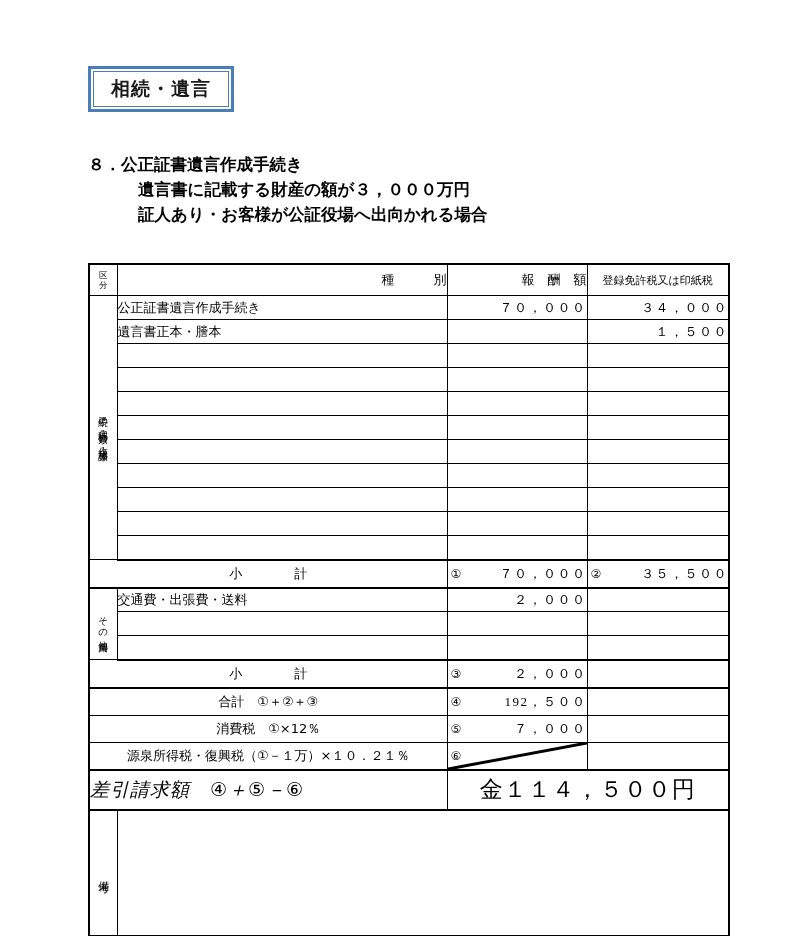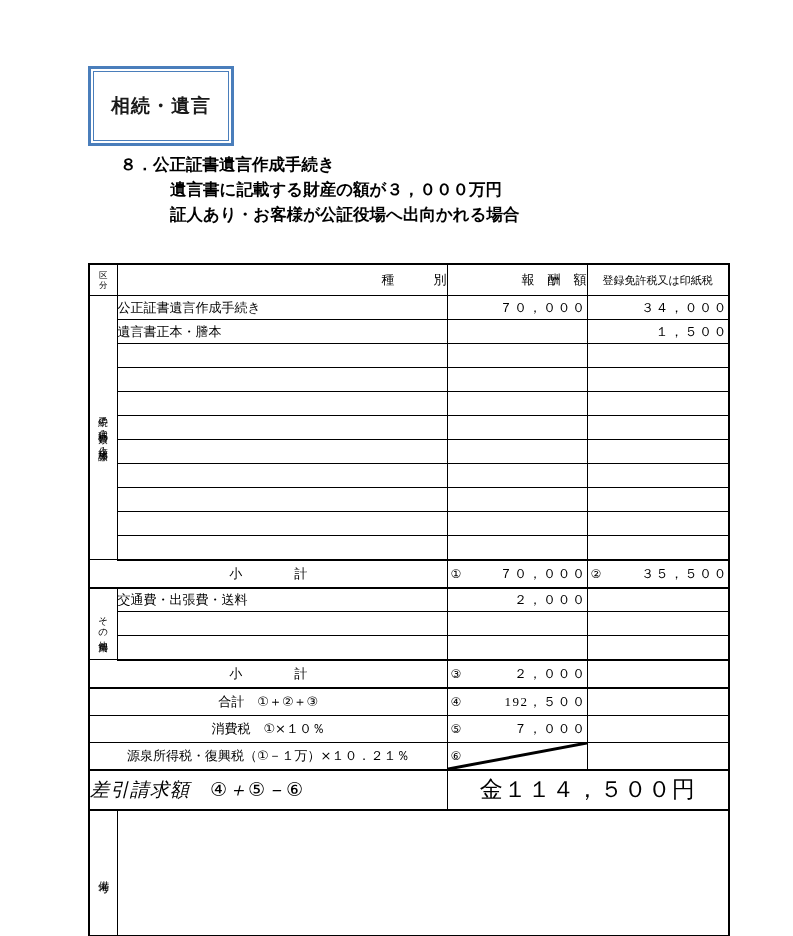--- a/index.html
+++ b/index.html
@@ -16,21 +16,21 @@
     color: #000000;
     overflow: hidden;
   }
 
   
   .badge-wrap {
     position: absolute;
     left: 88px;
     top: 66px;
     width: 146px;
-    height: 80px;
+    height: 46px;
     box-sizing: border-box;
     border: 3px solid #4a7ebb;
     background: #ffffff;
     padding: 2px;
   }
   .badge-inner {
     width: 100%;
     height: 100%;
     box-sizing: border-box;
     border: 1px solid #4a7ebb;
@@ -53,21 +53,20 @@
     left: 88px;
     top: 152px;
     width: 660px;
   }
   .heading-line {
     font-size: 16.5px;
     font-weight: bold;
     line-height: 25px;
     white-space: nowrap;
     color: #000;
-    margin-left: 32px;
   }
   .heading-line.indent {
     padding-left: 50px;
   }
 
   
   .fee-table {
     position: absolute;
     left: 88px;
     top: 263px;
@@ -357,21 +356,21 @@
 
     <tr>
       <td class="total-label bl-thick" colspan="2">合計　①＋②＋③</td>
       <td class="marker-cell">
         <span class="marker">④</span>
         <span>192，５００</span>
       </td>
       <td class="empty-cell br-thick"></td>
     </tr>
     <tr>
-      <td class="total-label bl-thick" colspan="2">消費税　①×１０％</td>
+      <td class="total-label bl-thick" colspan="2">消費税　①×12％</td>
       <td class="marker-cell">
         <span class="marker">⑤</span>
         <span>７，０００</span>
       </td>
       <td class="empty-cell br-thick"></td>
     </tr>
     <tr>
       <td class="total-label bl-thick bb-thick" colspan="2">源泉所得税・復興税（①－１万）×１０．２１％</td>
       <td class="marker-cell diag bb-thick">
         <span class="marker">⑥</span>

